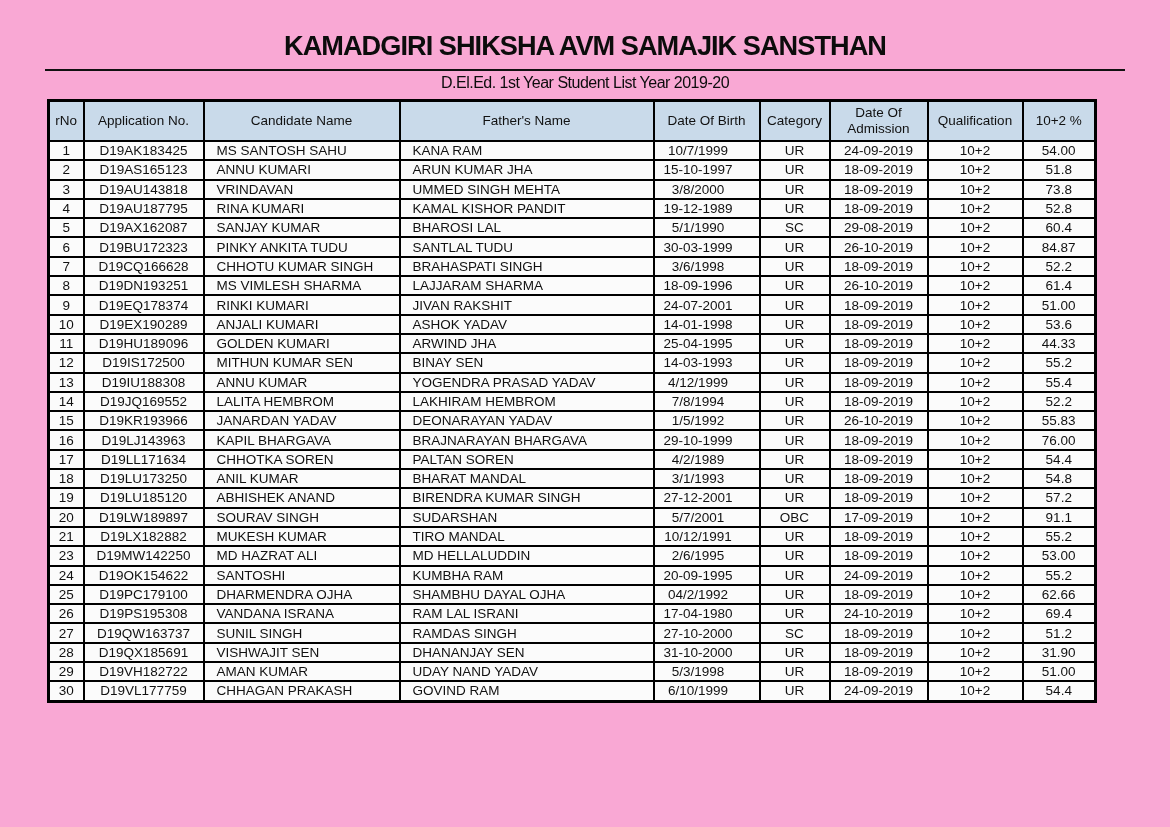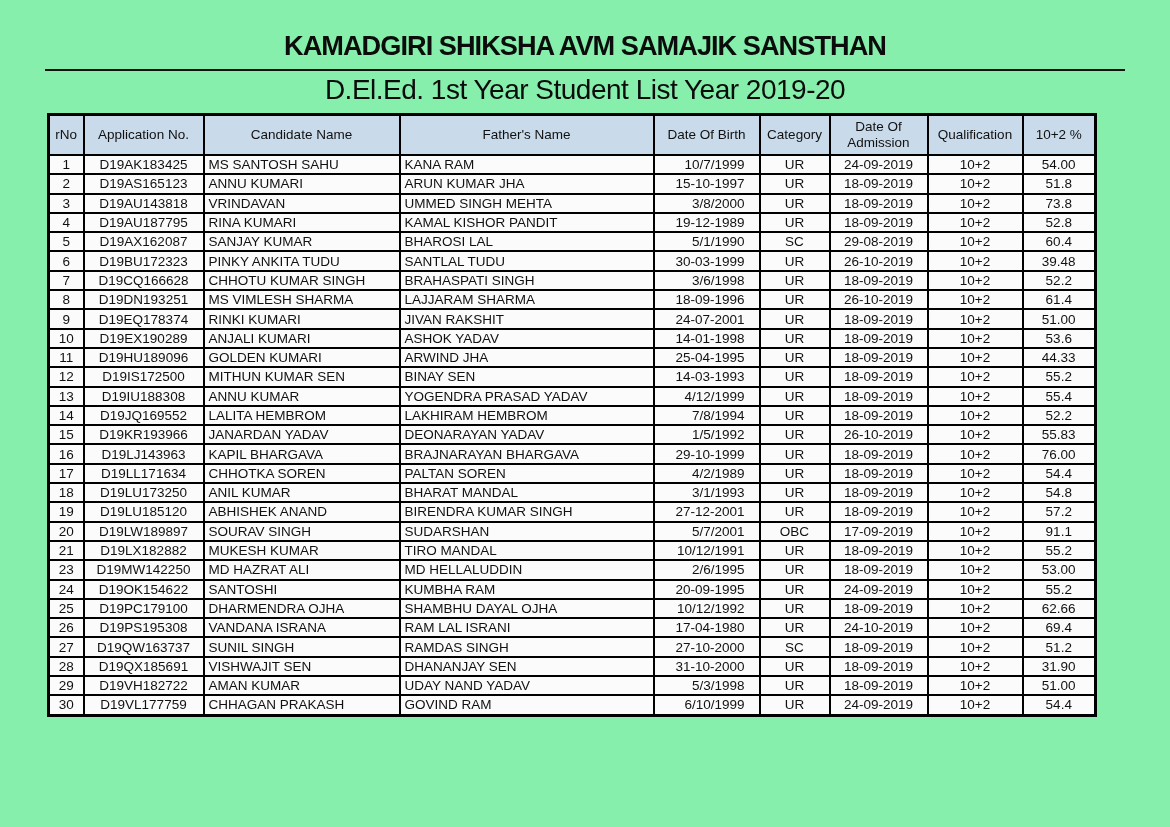--- a/index.html
+++ b/index.html
@@ -4,42 +4,42 @@
 <style>
   html, body {
     margin: 0;
     padding: 0;
     background: #ffffff;
     font-family: "Liberation Sans", sans-serif;
   }
   .page {
     width: 1170px;
     height: 827px;
-    background: #86efac;
+    background: #f9a8d4;
     overflow: hidden;
     box-sizing: border-box;
     padding-top: 30px;
   }
   .doc-title {
     text-align: center;
     font-size: 28px;
     font-weight: bold;
     color: #0c0c0c;
     letter-spacing: -1px;
     transform: scaleX(0.97);
     margin: 0;
   }
   .title-divider {
     border: none;
     border-top: 2.5px solid #111;
     margin: 7px 45px 3px 45px;
   }
   .doc-subtitle {
     text-align: center;
-    font-size: 28px;
+    font-size: 16px;
     font-weight: normal;
     color: #0c0c0c;
     letter-spacing: -0.5px;
     margin: 0 0 7px 0;
   }
   table.student-table {
     border-collapse: collapse;
     table-layout: fixed;
     margin-left: 47px;
     width: 930px;
@@ -60,22 +60,22 @@
     background: #fbfbfb;
     font-size: 13.5px;
     color: #111;
     border: 2px solid #000;
     padding: 0 3px;
     height: 17.3px;
     white-space: nowrap;
     overflow: hidden;
   }
   .student-table td.align-center { text-align: center; }
-  .student-table td.align-left   { text-align: left; padding-left: 4px; }
-  .student-table td.align-right  { text-align: right; padding-right: 14px; }
+  .student-table td.align-left   { text-align: left; padding-left: 12px; }
+  .student-table td.align-right  { text-align: center; padding-right: 20px; }
 
   
   col.c-rno   { width: 35px; }
   col.c-app   { width: 120px; }
   col.c-cand  { width: 196px; }
   col.c-fath  { width: 254px; }
   col.c-dob   { width: 106px; }
   col.c-cat   { width: 70px; }
   col.c-adm   { width: 98px; }
   col.c-qual  { width: 95px; }
@@ -172,21 +172,21 @@
         </tr>
         <tr>
           <td class="align-center">6</td>
           <td class="align-center">D19BU172323</td>
           <td class="align-left">PINKY ANKITA TUDU</td>
           <td class="align-left">SANTLAL TUDU</td>
           <td class="align-right">30-03-1999</td>
           <td class="align-center">UR</td>
           <td class="align-center">26-10-2019</td>
           <td class="align-center">10+2</td>
-          <td class="align-center">39.48</td>
+          <td class="align-center">84.87</td>
         </tr>
         <tr>
           <td class="align-center">7</td>
           <td class="align-center">D19CQ166628</td>
           <td class="align-left">CHHOTU KUMAR SINGH</td>
           <td class="align-left">BRAHASPATI SINGH</td>
           <td class="align-right">3/6/1998</td>
           <td class="align-center">UR</td>
           <td class="align-center">18-09-2019</td>
           <td class="align-center">10+2</td>
@@ -366,21 +366,21 @@
           <td class="align-center">UR</td>
           <td class="align-center">24-09-2019</td>
           <td class="align-center">10+2</td>
           <td class="align-center">55.2</td>
         </tr>
         <tr>
           <td class="align-center">25</td>
           <td class="align-center">D19PC179100</td>
           <td class="align-left">DHARMENDRA OJHA</td>
           <td class="align-left">SHAMBHU DAYAL OJHA</td>
-          <td class="align-right">10/12/1992</td>
+          <td class="align-right">04/2/1992</td>
           <td class="align-center">UR</td>
           <td class="align-center">18-09-2019</td>
           <td class="align-center">10+2</td>
           <td class="align-center">62.66</td>
         </tr>
         <tr>
           <td class="align-center">26</td>
           <td class="align-center">D19PS195308</td>
           <td class="align-left">VANDANA ISRANA</td>
           <td class="align-left">RAM LAL ISRANI</td>

